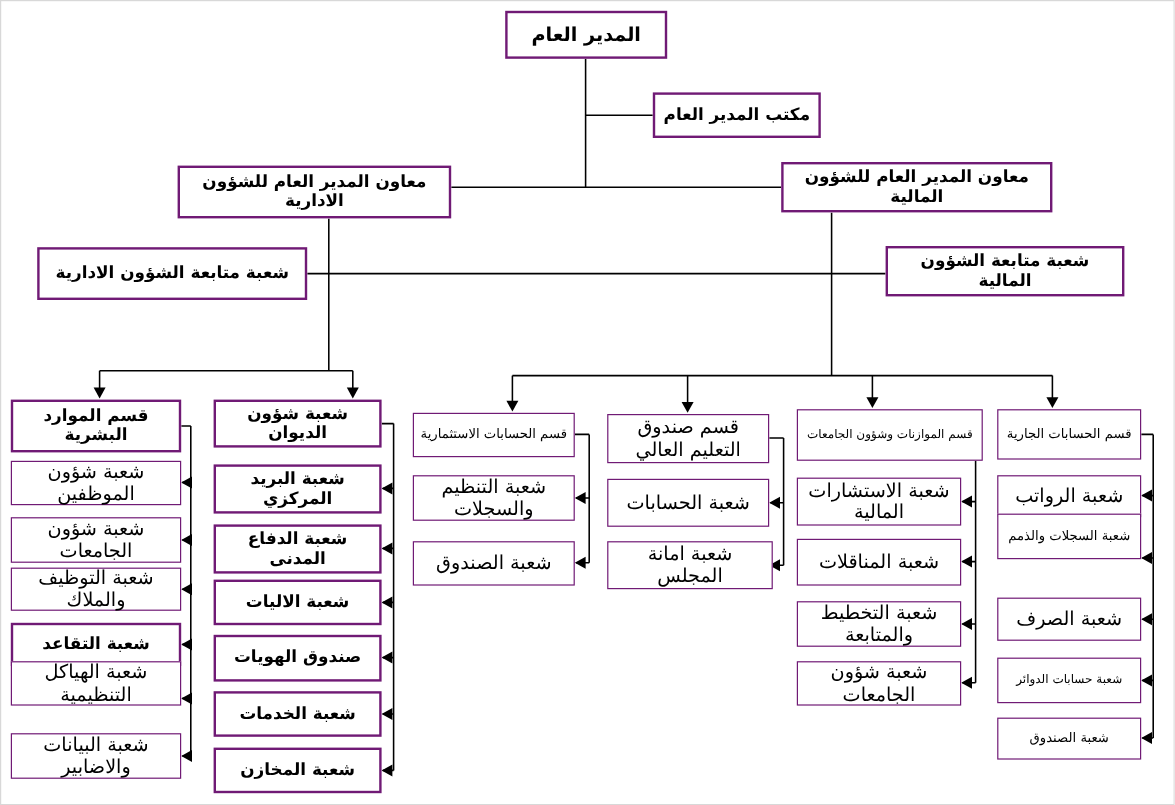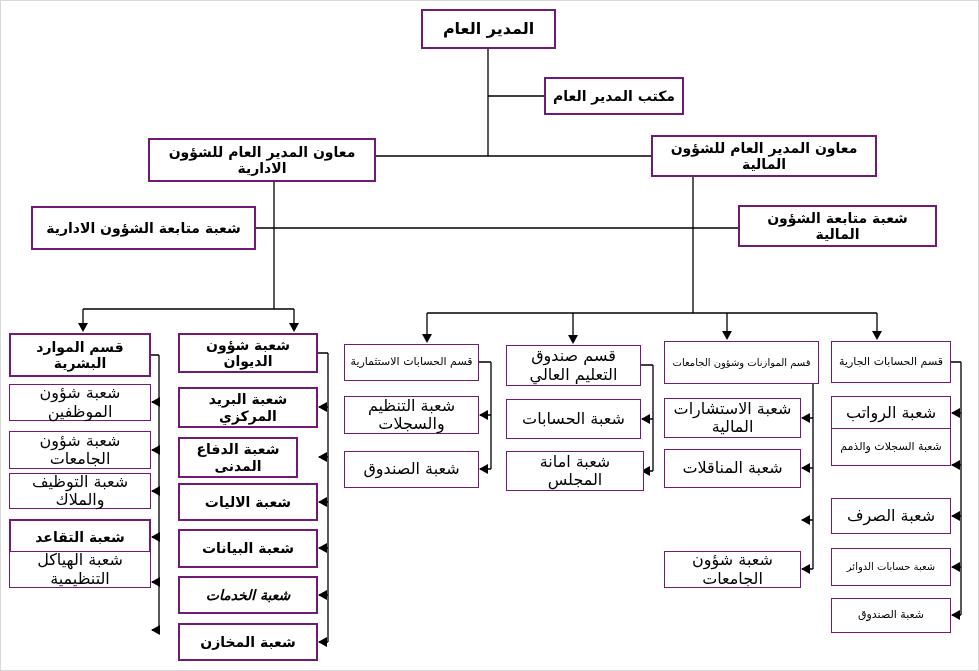--- a/index.html
+++ b/index.html
@@ -116,40 +116,42 @@
   <div class="box b2 bold f14" style="left:650px;top:134px;width:226px;height:42px;">معاون المدير العام للشؤون المالية</div>
   <div class="box b2 bold f14" style="left:30px;top:205px;width:225px;height:44px;">شعبة متابعة الشؤون الادارية</div>
   <div class="box b2 bold f14" style="left:737px;top:204px;width:199px;height:42px;">شعبة متابعة الشؤون المالية</div>
 
   <div class="box b2 bold f14" style="left:8px;top:332px;width:142px;height:44px;">قسم الموارد البشرية</div>
   <div class="box f12" style="left:8px;top:383px;width:142px;height:37px;">شعبة شؤون الموظفين</div>
   <div class="box f12" style="left:8px;top:430px;width:142px;height:38px;">شعبة شؤون الجامعات</div>
   <div class="box f12" style="left:8px;top:472px;width:142px;height:36px;">شعبة التوظيف والملاك</div>
   <div class="box b2 bold f14" style="left:8px;top:518px;width:142px;height:36px;">شعبة التقاعد</div>
   <div class="box f12" style="left:8px;top:550px;width:142px;height:37px;">شعبة الهياكل التنظيمية</div>
+  <div class="box f12" style="left:8px;top:610px;width:142px;height:38px;">شعبة البيانات والاضابير</div>
 
   <div class="box b2 bold f14" style="left:177px;top:332px;width:140px;height:40px;">شعبة شؤون الديوان</div>
   <div class="box b2 bold f14" style="left:177px;top:386px;width:140px;height:41px;">شعبة البريد المركزي</div>
-  <div class="box b2 bold f14" style="left:177px;top:436px;width:120px;height:41px;">شعبة الدفاع المدنى</div>
+  <div class="box b2 bold f14" style="left:177px;top:436px;width:140px;height:41px;">شعبة الدفاع المدنى</div>
   <div class="box b2 bold f14" style="left:177px;top:482px;width:140px;height:38px;">شعبة الاليات</div>
-  <div class="box b2 bold f14" style="left:177px;top:528px;width:140px;height:39px;">شعبة البيانات</div>
-  <div class="box b2 bold f14" style="left:177px;top:575px;width:140px;height:38px;font-style:italic;">شعبة الخدمات</div>
+  <div class="box b2 bold f14" style="left:177px;top:528px;width:140px;height:39px;">صندوق الهويات</div>
+  <div class="box b2 bold f14" style="left:177px;top:575px;width:140px;height:38px;">شعبة الخدمات</div>
   <div class="box b2 bold f14" style="left:177px;top:622px;width:140px;height:38px;">شعبة المخازن</div>
 
   <div class="box f11" style="left:343px;top:343px;width:135px;height:37px;">قسم الحسابات الاستثمارية</div>
   <div class="box f12" style="left:343px;top:395px;width:135px;height:38px;">شعبة التنظيم والسجلات</div>
   <div class="box f12" style="left:343px;top:450px;width:135px;height:37px;">شعبة الصندوق</div>
 
   <div class="box f12" style="left:505px;top:344px;width:135px;height:41px;">قسم صندوق التعليم العالي</div>
   <div class="box f12" style="left:505px;top:398px;width:135px;height:40px;">شعبة الحسابات</div>
   <div class="box f12" style="left:505px;top:450px;width:138px;height:40px;">شعبة امانة المجلس</div>
 
   <div class="box f10" style="left:663px;top:340px;width:155px;height:43px;">قسم الموازنات وشؤون الجامعات</div>
   <div class="box f12" style="left:663px;top:397px;width:137px;height:40px;">شعبة الاستشارات المالية</div>
   <div class="box f12" style="left:663px;top:448px;width:137px;height:39px;">شعبة المناقلات</div>
+  <div class="box f12" style="left:663px;top:500px;width:137px;height:38px;">شعبة التخطيط والمتابعة</div>
   <div class="box f12" style="left:663px;top:550px;width:137px;height:37px;">شعبة شؤون الجامعات</div>
 
   <div class="box f11" style="left:830px;top:340px;width:120px;height:42px;">قسم الحسابات الجارية</div>
   <div class="box f12" style="left:830px;top:395px;width:120px;height:35px;">شعبة الرواتب</div>
   <div class="box f11" style="left:830px;top:427px;width:120px;height:38px;">شعبة السجلات والذمم</div>
   <div class="box f12" style="left:830px;top:497px;width:120px;height:36px;">شعبة الصرف</div>
   <div class="box f10" style="left:830px;top:547px;width:120px;height:38px;">شعبة حسابات الدوائر</div>
   <div class="box f11" style="left:830px;top:597px;width:120px;height:35px;">شعبة الصندوق</div>
 
 </div>

